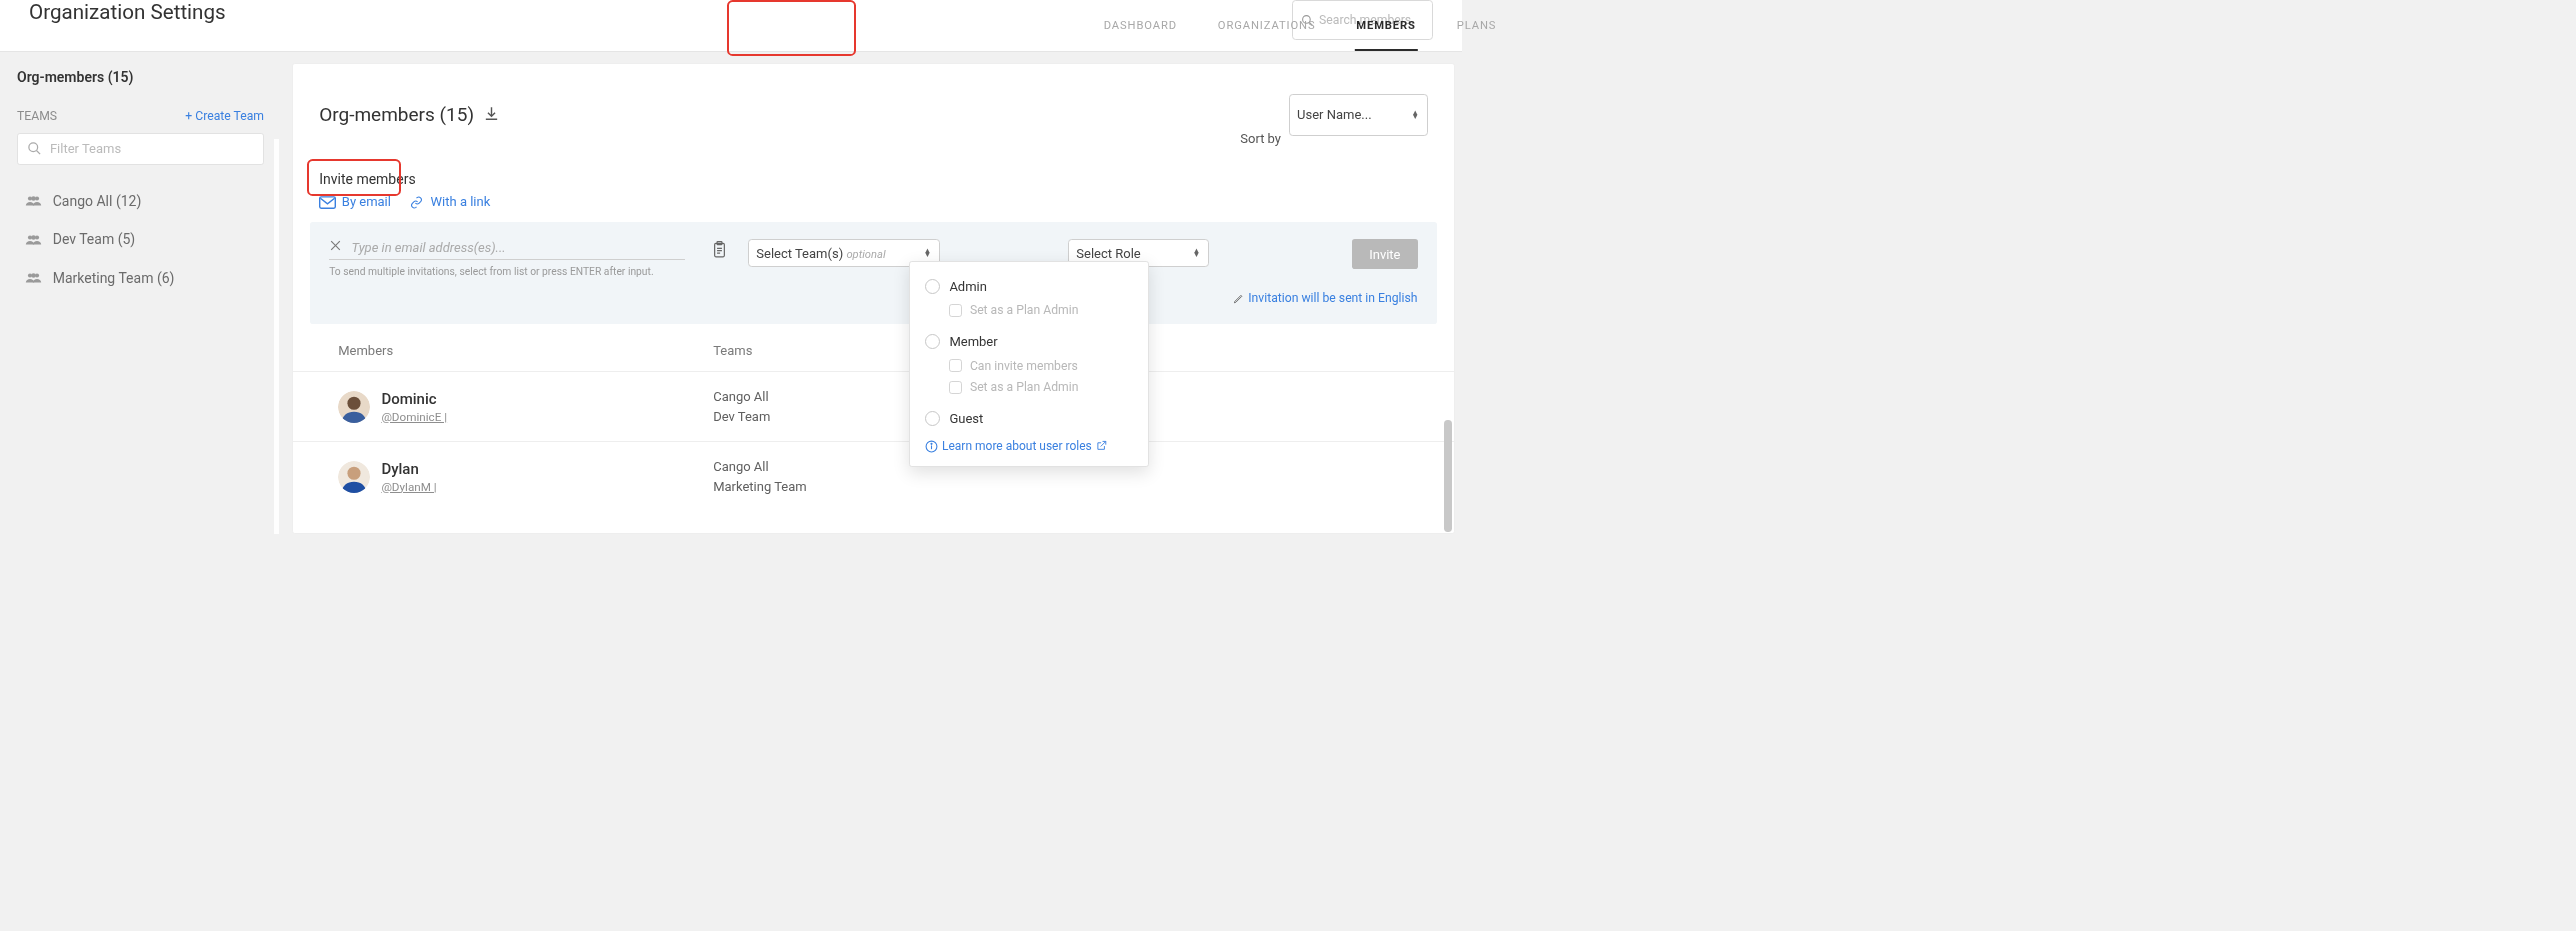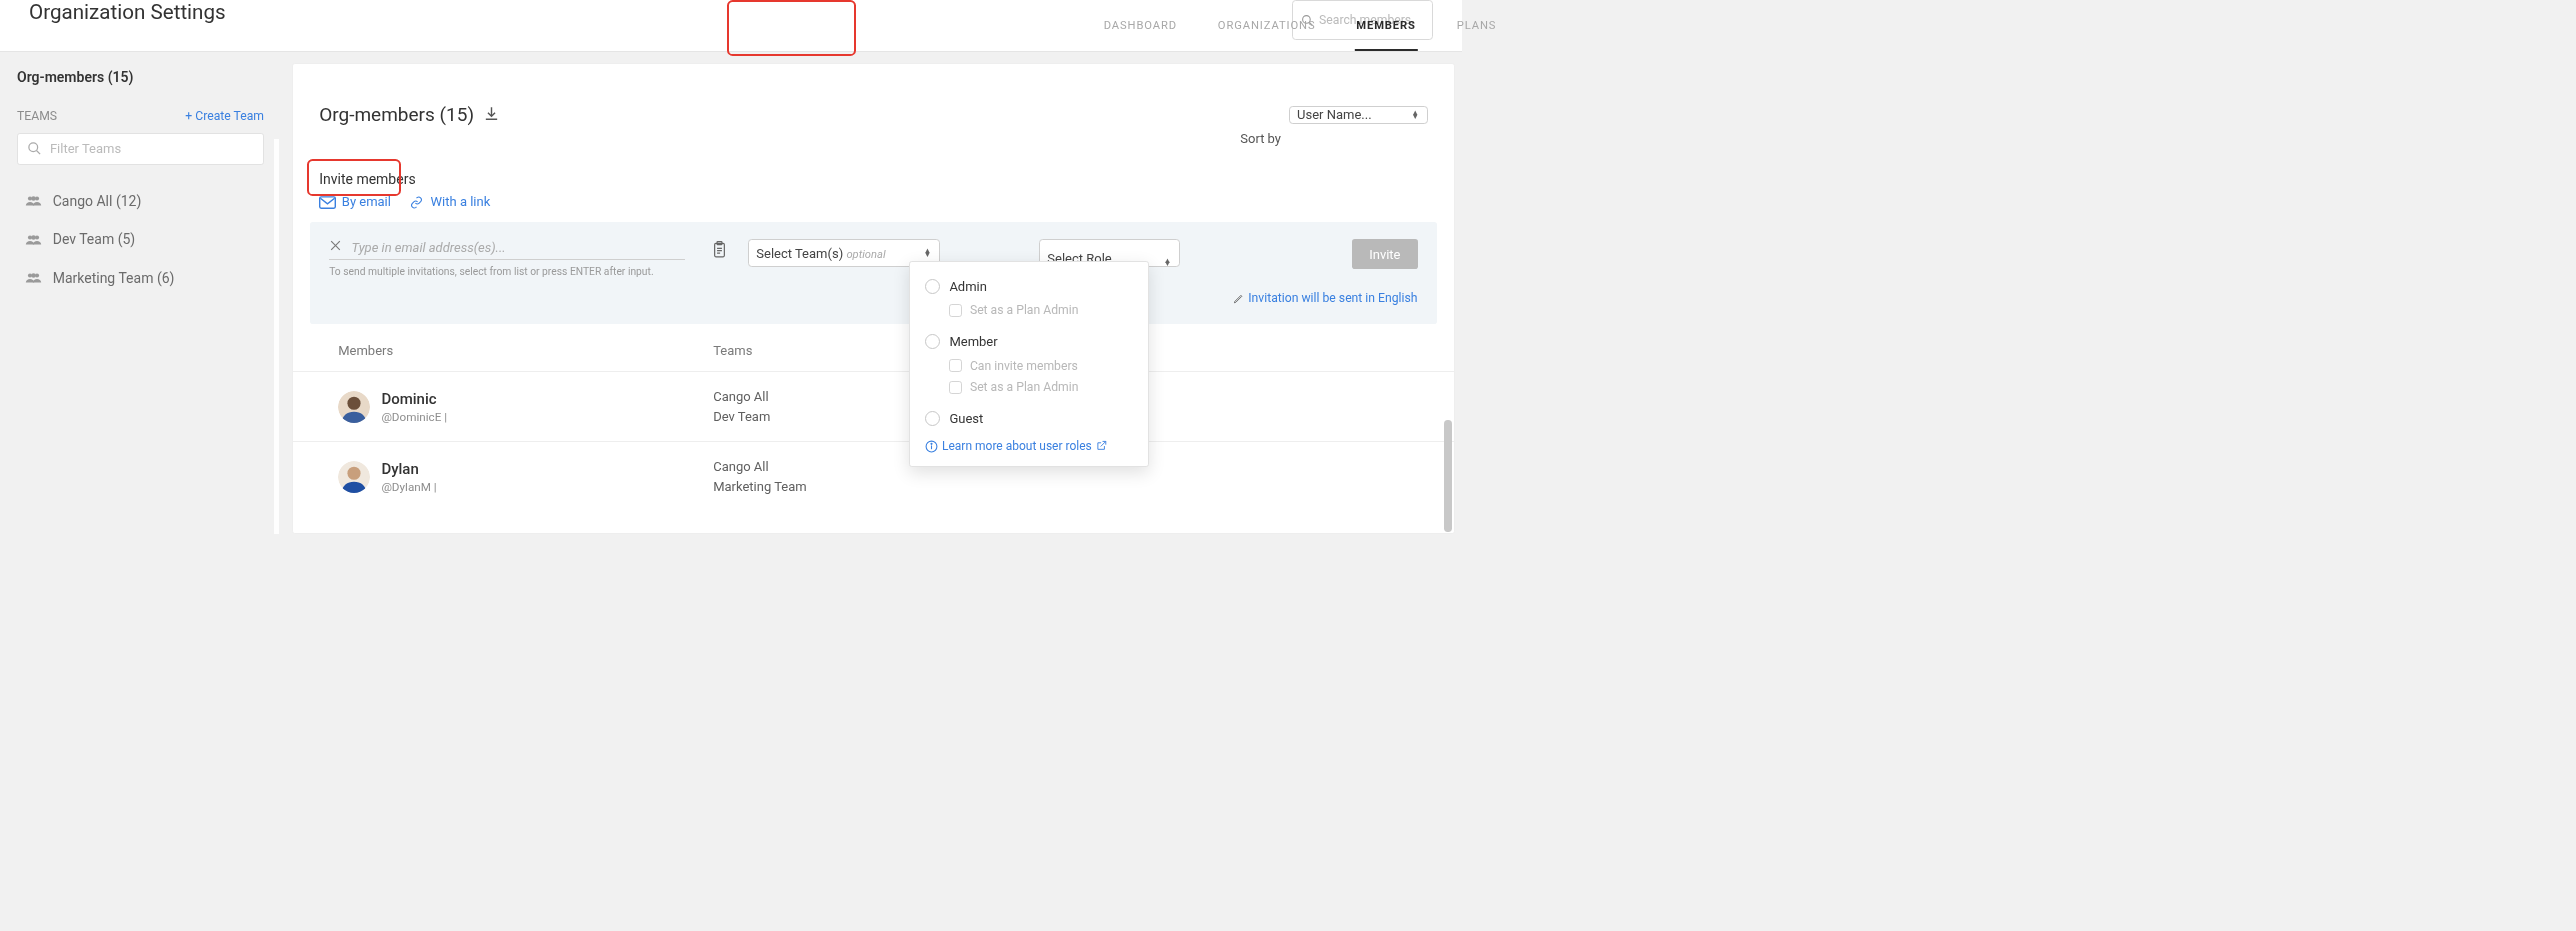--- a/index.html
+++ b/index.html
@@ -25,45 +25,45 @@
   .sidebar .filter .ph{color:#bbb; font-size:13px; margin-left:7.5px;}
   .teamitem { display:flex; align-items:center; gap:11.2px; padding:11.2px 7.5px; font-size:14px; color:#6b6b6b; cursor:pointer; border-bottom:0;}
   .teamitem svg{color:#989898;}
 
   .main { flex:1; background:#fff; margin:11.2px 7.5px 0 11.2px; border:0.9px solid #eee; border-radius:2.8px; padding:19px 0 0 0; position:relative; overflow:hidden;}
   .main .mhdr { display:flex; align-items:center; padding:0 26px 0 26px;}
   .main .mhdr .mt{ font-size:19px; color:#333;}
   .main .mhdr .dl{ margin-left:9.4px; cursor:pointer;}
   .main .mhdr .sortwrap{ margin-left:auto; display:flex; align-items:center; gap:7.5px;}
   .main .mhdr .sortwrap .lbl{color:#555; font-size:13px;margin-top:48px;}
-  .selectbox { border:0.9px solid #cfcfcf; border-radius:3.7px; background:#fff; display:flex; align-items:center; padding:0 7.5px; height:18px; min-width:139px; position:relative; cursor:pointer;}
+  .selectbox { border:0.9px solid #cfcfcf; border-radius:3.7px; background:#fff; display:flex; align-items:center; padding:0 7.5px; height:42px; min-width:139px; position:relative; cursor:pointer;}
   .selectbox.lg{height:28px;}
   .selectbox .val{font-size:13px; color:#444;}
   .selectbox .chev{margin-left:auto; display:flex; flex-direction:column; line-height:3.7px;}
   .selectbox .chev span{font-size:7.5px; color:#666;}
   .invitehdr{ padding:24.4px 26px 7.5px 26px; font-size:14px; color:#333;}
   .invitelinks{ padding:0 26px; display:flex; gap:17px; align-items:center; margin-bottom:13px;}
   .invitelinks a{ color:#3a80e0; font-size:13px; display:flex; align-items:flex-end; gap:5.6px; text-decoration:none; cursor:pointer;}
   .invitepanel{ background:#f1f5f8; margin:0 17px; border-radius:2.8px; padding:17px 19px 19px 19px; display:flex; flex-direction:column; position:relative;}
   .invite-row{ display:flex; align-items:flex-start; gap:21px;}
   .emailblock{ display:flex; flex-direction:column; flex:0 0 356px;}
   .emailinput{ display:flex; align-items:center; gap:9.4px; border-bottom:0.9px solid #cfcfcf; padding-bottom:3.7px;}
   .emailinput .ph{ font-style:italic; color:#aaa; font-size:13px;}
   .emailhint{ font-size:10.3px; color:#9a9a9a; margin-top:5.6px;}
   .clipboard{ margin-left:5.6px; cursor:pointer; align-self:flex-start; margin-top:1.9px;}
   .teamselect{ width:192px;}
-  .roleselect{ width:141px; margin-left:78px;align-items:flex-end;}
+  .roleselect{ width:141px; margin-left:107px;}
   .invitebtn{ margin-left:auto; background:#b9b9b9; color:#fff; border:none; border-radius:2.8px; height:30px; padding:0 17px; font-size:13px; cursor:not-allowed;}
   .lang { margin-top:13px; align-self:flex-end; display:flex; align-items:center; gap:3.7px; color:#3a80e0; font-size:12.2px; cursor:pointer;}
   .tablehdr{ display:flex; padding:19px 37px 13px 45px; color:#7a7a7a; font-size:13px;}
   .tablehdr .c1{width:375px;}
   .row{ display:flex; align-items:center; padding:15px 37px 15px 45px; border-top:0.9px solid #eee;}
   .row .avatar{ width:32px; height:32px; border-radius:50%; flex-shrink:0; margin-right:11.2px;}
   .row .who .nm{ font-size:15px; color:#333; font-weight:500;}
-  .row .who .hn{ font-size:11.7px; color:#8e8e8e; margin-top:1.9px;}
+  .row .who .hn{ font-size:11.7px; color:#8e8e8e; margin-top:1.9px;text-decoration:underline;}
   .row .c1{ width:375px; display:flex; align-items:center;}
   .row .teams div{ font-size:13px; color:#5f5f5f; line-height:1.5;}
 
   .dropdown{ position:absolute; background:#fff; border:0.9px solid #e2e2e2; box-shadow:0 5.6px 17px rgba(0,0,0,.12); border-radius:2.8px; width:240px; top:261px; left:909px; padding:17px 15px 13px 15px; z-index:50;}
   .dropdown .role{ display:flex; align-items:center; gap:9.4px; margin-bottom:9.4px; cursor:pointer; font-size:13px;}
   .dropdown .role .radio{ width:15px; height:15px; border:1.4px solid #c7c7c7; border-radius:50%;}
   .dropdown .sub{ margin-left:24.4px; display:flex; align-items:center; gap:7.5px; color:#b8b8b8; font-size:12.2px; margin-bottom:7.5px;}
   .dropdown .sub .chk{ width:13px; height:13px; border:1.4px solid #d5d5d5; border-radius:2.8px;}
   .dropdown .learn{ display:flex; align-items:center; gap:4px; color:#3a80e0; font-size:12px; margin-top:13px; cursor:pointer;}
   .scrollbar{ position:absolute; right:1.9px; top:356px; width:7.5px; height:112px; background:#c8c8c8; border-radius:3.7px;}

